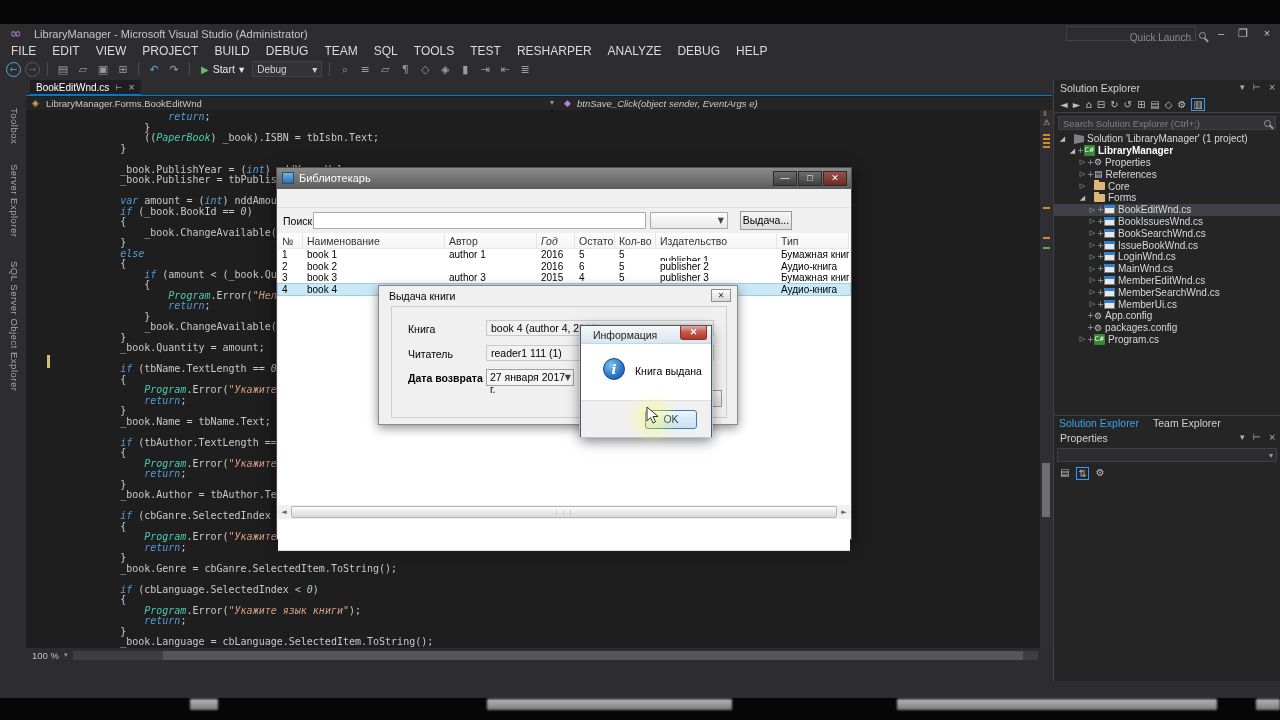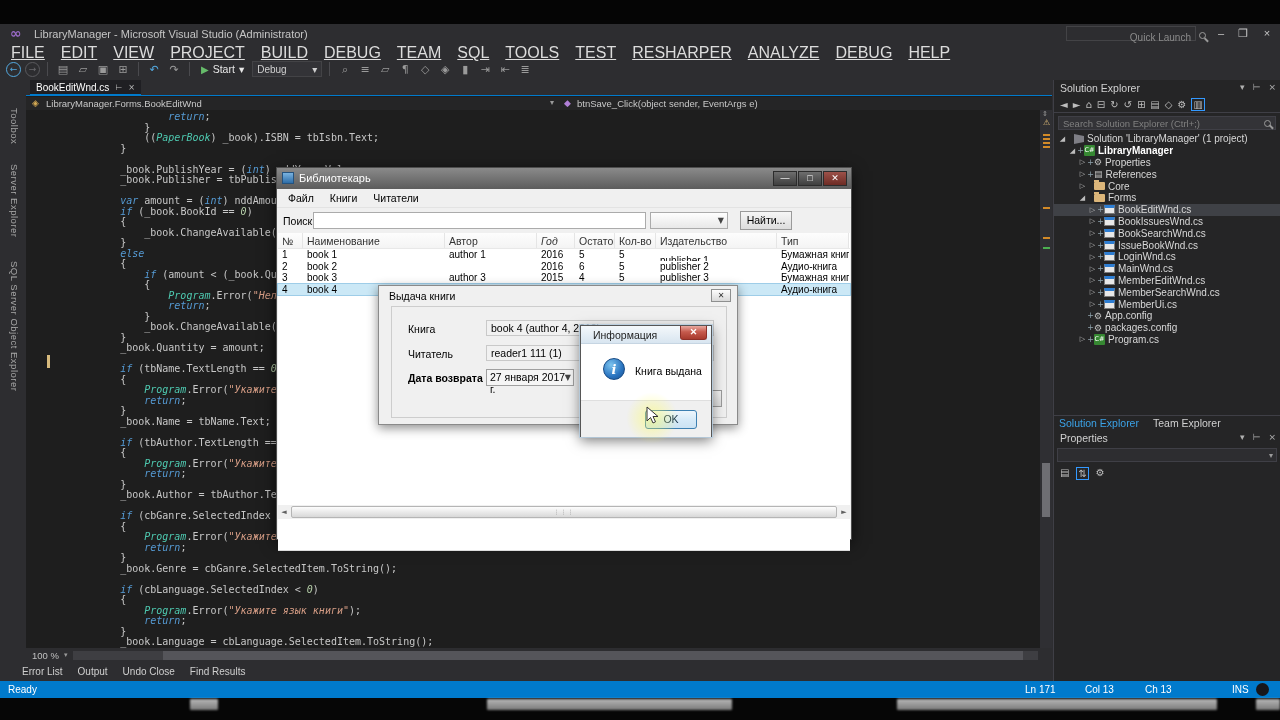--- a/index.html
+++ b/index.html
@@ -12,21 +12,21 @@
   #vs-root { left:0; top:24px; width:1280px; height:674px; background:#2d2d30; }
   #vs-titlebar { left:0; top:0; width:100%; height:20px; color:#c5c5c5; font-size:11px; }
   #vs-logo { left:10px; top:1px; color:#9b6bc9; font-size:14px; font-weight:bold; }
   #vs-title { left:34px; top:4px; }
   #quick-launch { left:1066px; top:2px; width:130px; height:15px; border:1px solid #434346; background:#2d2d30; color:#8a8a8a; font-size:10px; padding:5px 4px;text-align:right; }
   .winbtn { top:2px; width:18px; height:15px; color:#c5c5c5; text-align:center; font-size:11px; line-height:14px; }
   .mag { position:relative; display:inline-block; width:7px; height:7px; border:1.5px solid #9a9a9a; border-radius:50%; }
   .mag::after { content:""; position:absolute; width:5px; height:1.5px; background:#9a9a9a; right:-4px; bottom:-2px; transform:rotate(45deg); }
 
   #vs-menubar { left:4px; top:20px; height:14px; display:flex; gap:2px; }
-  #vs-menubar span { color:#dcdcdc; font-size:16px; padding:0 7px;text-decoration:underline; }
+  #vs-menubar span { color:#dcdcdc; font-size:12px; padding:0 7px; }
 
   #vs-toolbar { left:6px; top:34px; height:22px; display:flex; align-items:center; gap:4px; }
   .tbi { color:#9a9a9a; font-size:11px; width:16px; text-align:center; }
   .tbi.blue { color:#53a9e0; }
   .tbi.circle { width:15px; height:15px; border-radius:50%; border:1px solid #53a9e0; line-height:13px; font-size:9px; }
   .tbi.circle.dim { border-color:#5a5a5e; color:#6a6a6e; }
   .tbsep { width:1px; height:14px; background:#4a4a4e; margin:0 3px; }
   #start-btn { display:flex; align-items:center; gap:4px; color:#e8e8e8; font-size:10.5px; padding:0 4px; }
   #start-btn .play { color:#66bb6a; font-size:10px; }
   #debug-combo { width:70px; height:16px; border:1px solid #434346; background:#333337; color:#d0d0d0; font-size:10px; padding:1px 4px; display:flex; justify-content:space-between; align-items:center; }
@@ -232,21 +232,21 @@
         <span>BookEditWnd.cs</span>
         <span class="tabico icon">⊢</span>
         <span class="tabico icon">×</span>
       </div>
     </div>
     <div class="abs" id="breadcrumb">
       <span class="abs icon" style="left:6px;top:1px;color:#d4a953;font-size:9px;">◈</span>
       <span class="abs" style="left:20px;top:1px;">LibraryManager.Forms.BookEditWnd</span>
       <span class="abs icon" style="left:524px;top:1px;color:#9a9a9a;font-size:8px;">▾</span>
       <span class="abs icon" style="left:538px;top:1px;color:#b180d7;font-size:9px;">◆</span>
-      <span class="abs" style="left:551px;top:1px;">btnSave_Click(object sender, EventArgs e)</span>
+      <span class="abs" style="left:551px;top:1px;font-style:italic;">btnSave_Click(object sender, EventArgs e)</span>
     </div>
 
     <div class="abs" id="code-area"><div>                <i class="tok-kw">return</i>;</div><div>            }</div><div>            ((<i class="tok-type">PaperBook</i>) _book).ISBN = tbIsbn.Text;</div><div>        }</div><div> </div><div>        _book.PublishYear = (<i class="tok-kw">int</i>) nddYear.Value;</div><div>        _book.Publisher = tbPublisher.Tex</div><div> </div><div>        <i class="tok-kw">var</i> amount = (<i class="tok-kw">int</i>) nddAmount.Val</div><div>        <i class="tok-kw">if</i> (_book.BookId == <i class="tok-num">0</i>)</div><div>        {</div><div>            _book.ChangeAvailable(amount</div><div>        }</div><div>        <i class="tok-kw">else</i></div><div>        {</div><div>            <i class="tok-kw">if</i> (amount &lt; (_book.Quantity</div><div>            {</div><div>                <i class="tok-type">Program</i>.Error(<i class="tok-str">"Нельзя ум</i></div><div>                <i class="tok-kw">return</i>;</div><div>            }</div><div>            _book.ChangeAvailable(amount</div><div>        }</div><div>        _book.Quantity = amount;</div><div> </div><div>        <i class="tok-kw">if</i> (tbName.TextLength == <i class="tok-num">0</i>)</div><div>        {</div><div>            <i class="tok-type">Program</i>.Error(<i class="tok-str">"Укажите наим</i></div><div>            <i class="tok-kw">return</i>;</div><div>        }</div><div>        _book.Name = tbName.Text;</div><div> </div><div>        <i class="tok-kw">if</i> (tbAuthor.TextLength == <i class="tok-num">0</i>)</div><div>        {</div><div>            <i class="tok-type">Program</i>.Error(<i class="tok-str">"Укажите авто</i></div><div>            <i class="tok-kw">return</i>;</div><div>        }</div><div>        _book.Author = tbAuthor.Text;</div><div> </div><div>        <i class="tok-kw">if</i> (cbGanre.SelectedIndex &lt; <i class="tok-num">0</i>)</div><div>        {</div><div>            <i class="tok-type">Program</i>.Error(<i class="tok-str">"Укажите жанр</i></div><div>            <i class="tok-kw">return</i>;</div><div>        }</div><div>        _book.Genre = cbGanre.SelectedItem.ToString();</div><div> </div><div>        <i class="tok-kw">if</i> (cbLanguage.SelectedIndex &lt; <i class="tok-num">0</i>)</div><div>        {</div><div>            <i class="tok-type">Program</i>.Error(<i class="tok-str">"Укажите язык книги"</i>);</div><div>            <i class="tok-kw">return</i>;</div><div>        }</div><div>        _book.Language = cbLanguage.SelectedItem.ToString();</div></div>
     <div class="abs" id="change-mark"></div>
 
     <div class="abs" id="v-scroll">
       <span class="abs icon" style="left:2px;top:0;color:#9a9a9a;font-size:7px;">⇕</span>
       <span class="abs icon" style="left:3px;top:8px;color:#e5c07b;font-size:8px;">⚠</span>
       <span class="smark" style="top:24px;"></span>
       <span class="smark" style="top:28px;"></span>
@@ -262,35 +262,21 @@
       <span id="zoom-box">
         <span>100 %</span>
         <span class="icon" style="font-size:7px;color:#9a9a9a;">▾</span>
       </span>
       <div id="h-scroll">
         <div id="h-thumb"></div>
       </div>
     </div>
   </div>
 
-  <div class="abs" id="bottom-tabs">
-      <span>Error List</span>
-      <span>Output</span>
-      <span>Undo Close</span>
-      <span>Find Results</span>
-    </div>
-
-  <div class="abs" id="statusbar">
-    <span class="sseg" style="left:8px;">Ready</span>
-    <span class="sseg" style="left:1025px;">Ln 171</span>
-    <span class="sseg" style="left:1085px;">Col 13</span>
-    <span class="sseg" style="left:1145px;">Ch 13</span>
-    <span class="sseg" style="left:1232px;">INS</span>
-    <span class="abs" id="status-circle"></span>
-  </div>
+
 
   <div class="abs" id="right-panel">
     <div class="panel-title">
       <span>Solution Explorer</span>
       <span class="pright">
         <span class="icon">▾</span>
         <span class="icon">⊢</span>
         <span class="icon">×</span>
       </span>
     </div>
@@ -449,32 +435,27 @@
 </div>
 
 <div class="abs" id="app-window">
   <div class="abs" id="app-titlebar">
     <span class="abs" id="app-ico"></span>
     <span class="abs" id="app-title">Библиотекарь</span>
     <span class="abs appbtn" style="right:54px;">—</span>
     <span class="abs appbtn" style="right:29px;">□</span>
     <span class="abs appbtn close" style="right:4px;">✕</span>
   </div>
-  <div class="abs" id="app-menubar">
-      <span>Файл</span>
-      <span>Книги</span>
-      <span>Читатели</span>
-    </div>
   <div class="abs" id="app-searchrow">
     <span class="abs" id="app-search-label">Поиск:</span>
     <span class="abs" id="app-search-input"></span>
     <span class="abs" id="app-combo">
         <span class="arr icon">▼</span>
       </span>
-    <span class="abs" id="find-btn">Найти...</span>
+    <span class="abs" id="find-btn">Выдача...</span>
   </div>
   <div class="abs" id="app-table">
     <div id="app-header">
         <span class="hc" style="width: 25px;">№</span>
         <span class="hc" style="width: 142px;">Наименование</span>
         <span class="hc" style="width: 92px;">Автор</span>
         <span class="hc" style="width: 38px; font-style: italic;">Год</span>
         <span class="hc" style="width: 40px;">Остаток</span>
         <span class="hc" style="width: 41px;">Кол-во</span>
         <span class="hc" style="width: 121px;">Издательство</span>

